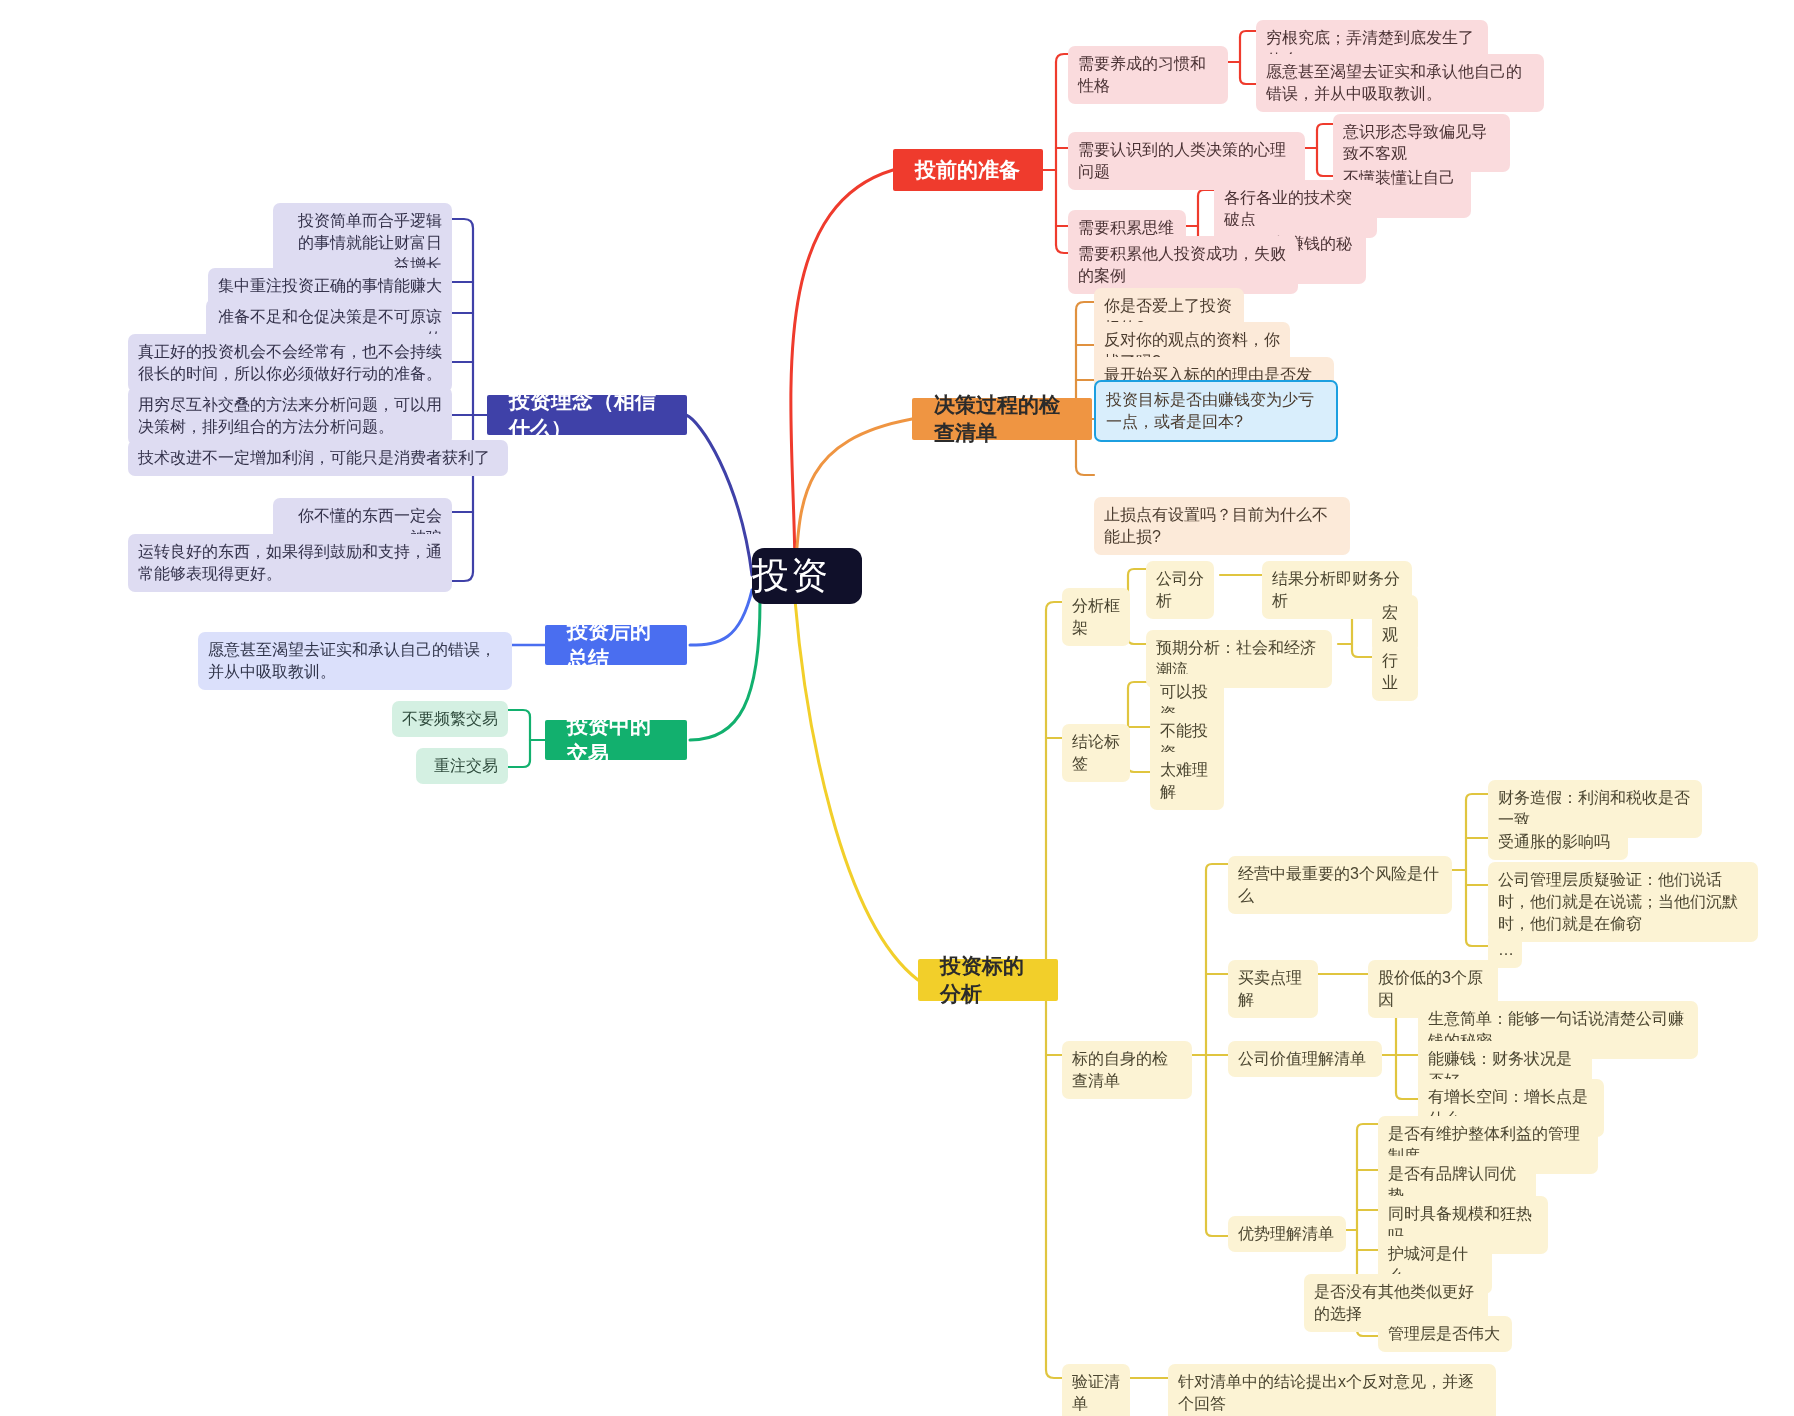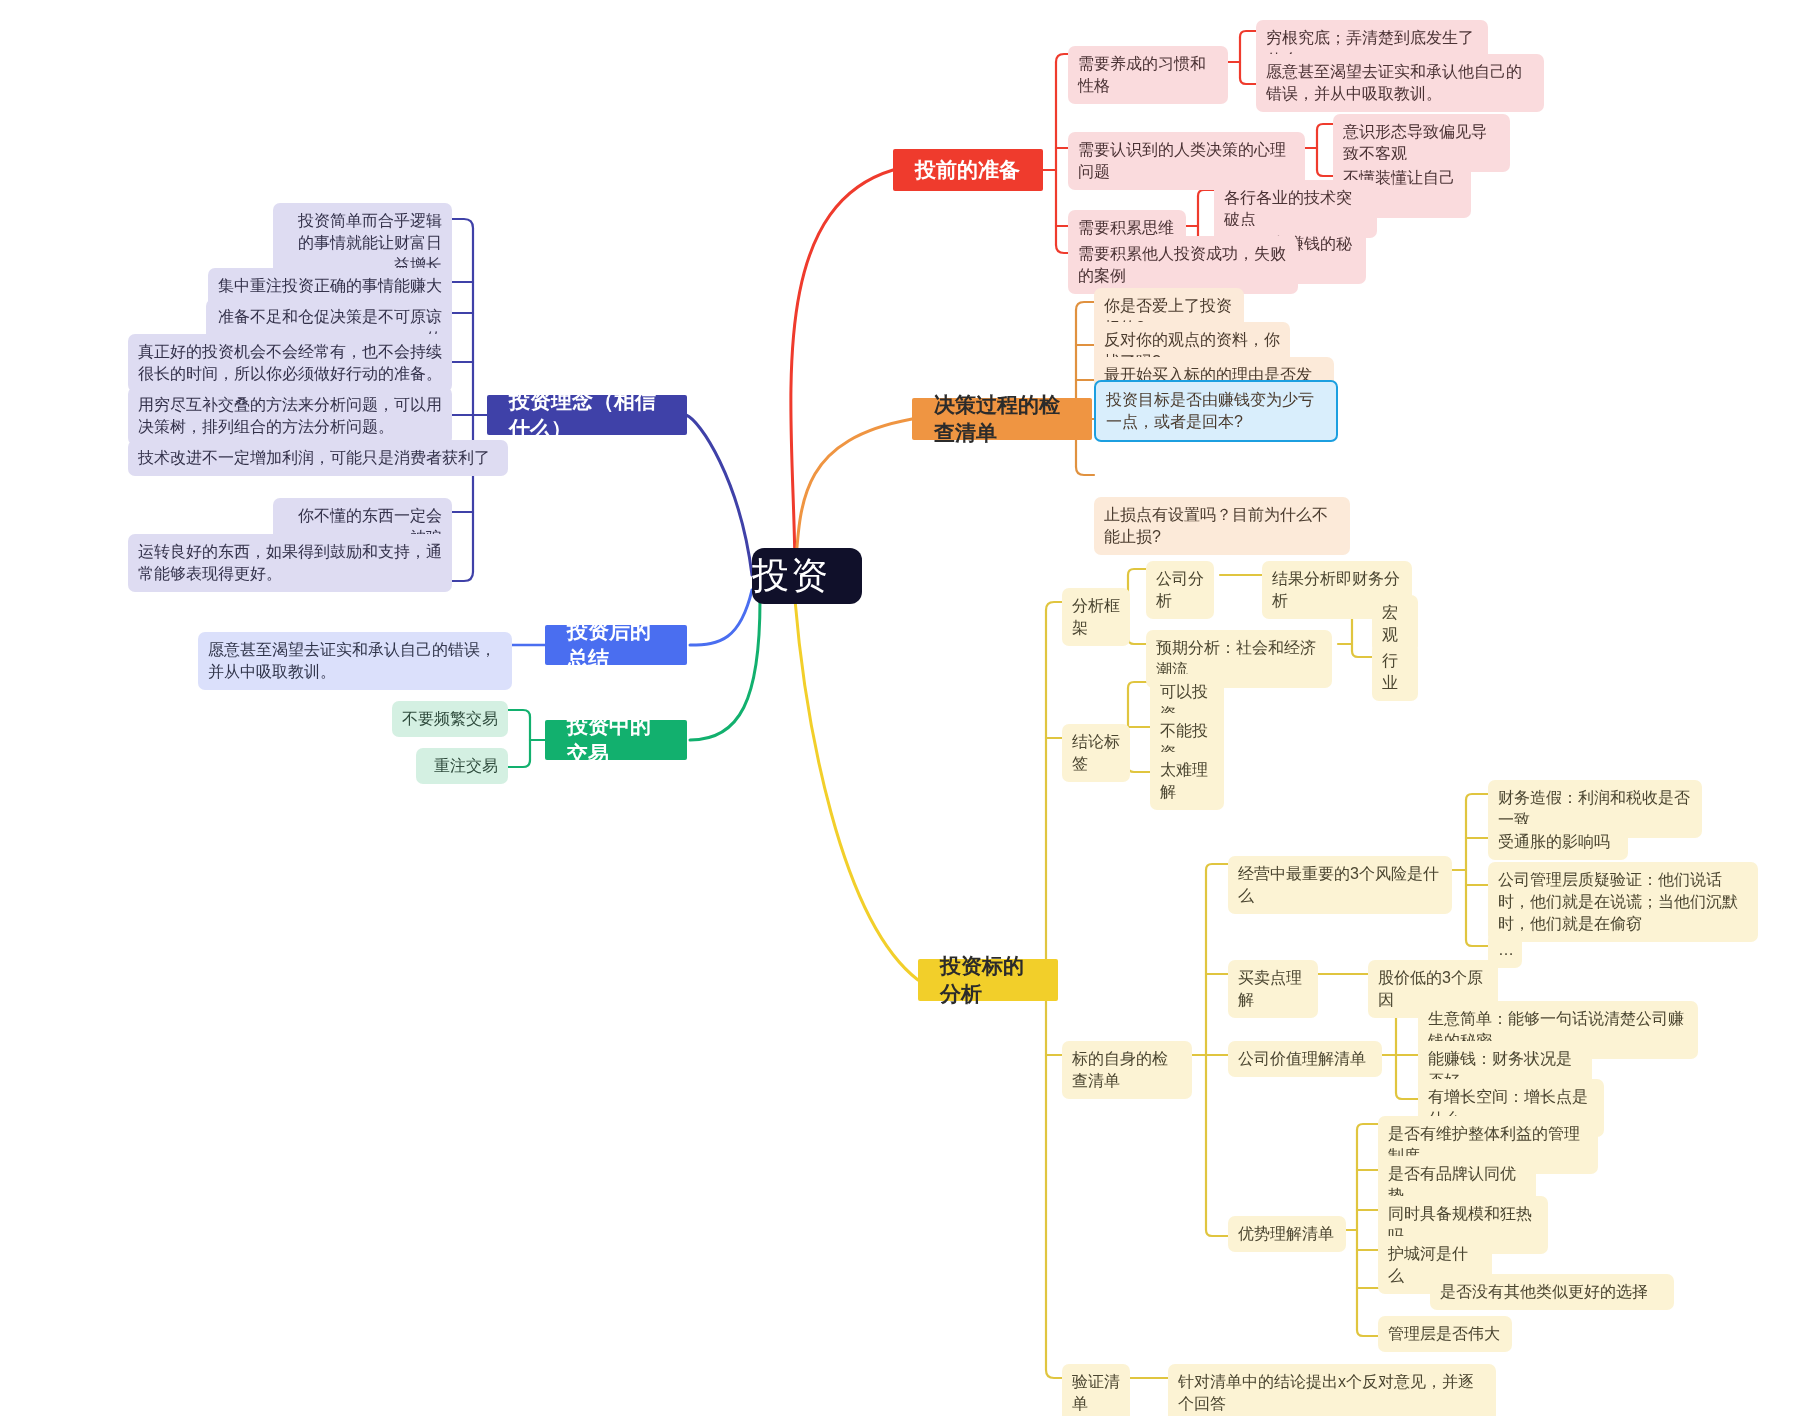--- a/index.html
+++ b/index.html
@@ -314,21 +314,21 @@
   </div>
   <div class="node chip yellowA" style="left:1378px;top:1156px;width:158px;">
     <span>是否有品牌认同优势</span>
   </div>
   <div class="node chip yellowA" style="left:1378px;top:1196px;width:170px;">
     <span>同时具备规模和狂热吗</span>
   </div>
   <div class="node chip yellowA" style="left:1378px;top:1236px;width:114px;">
     <span>护城河是什么</span>
   </div>
-  <div class="node chip yellowA" style="left:1430px;top:1274px;width:244px;">
+  <div class="node chip yellowA" style="left:1304px;top:1274px;width:184px;">
     <span>是否没有其他类似更好的选择</span>
   </div>
   <div class="node chip yellowA" style="left:1378px;top:1316px;width:134px;">
     <span>管理层是否伟大</span>
   </div>
 
   <div class="node chip yellowA" style="left:1062px;top:1364px;width:68px;">
     <span>验证清单</span>
   </div>
   <div class="node chip yellowA" style="left:1168px;top:1364px;width:328px;">

